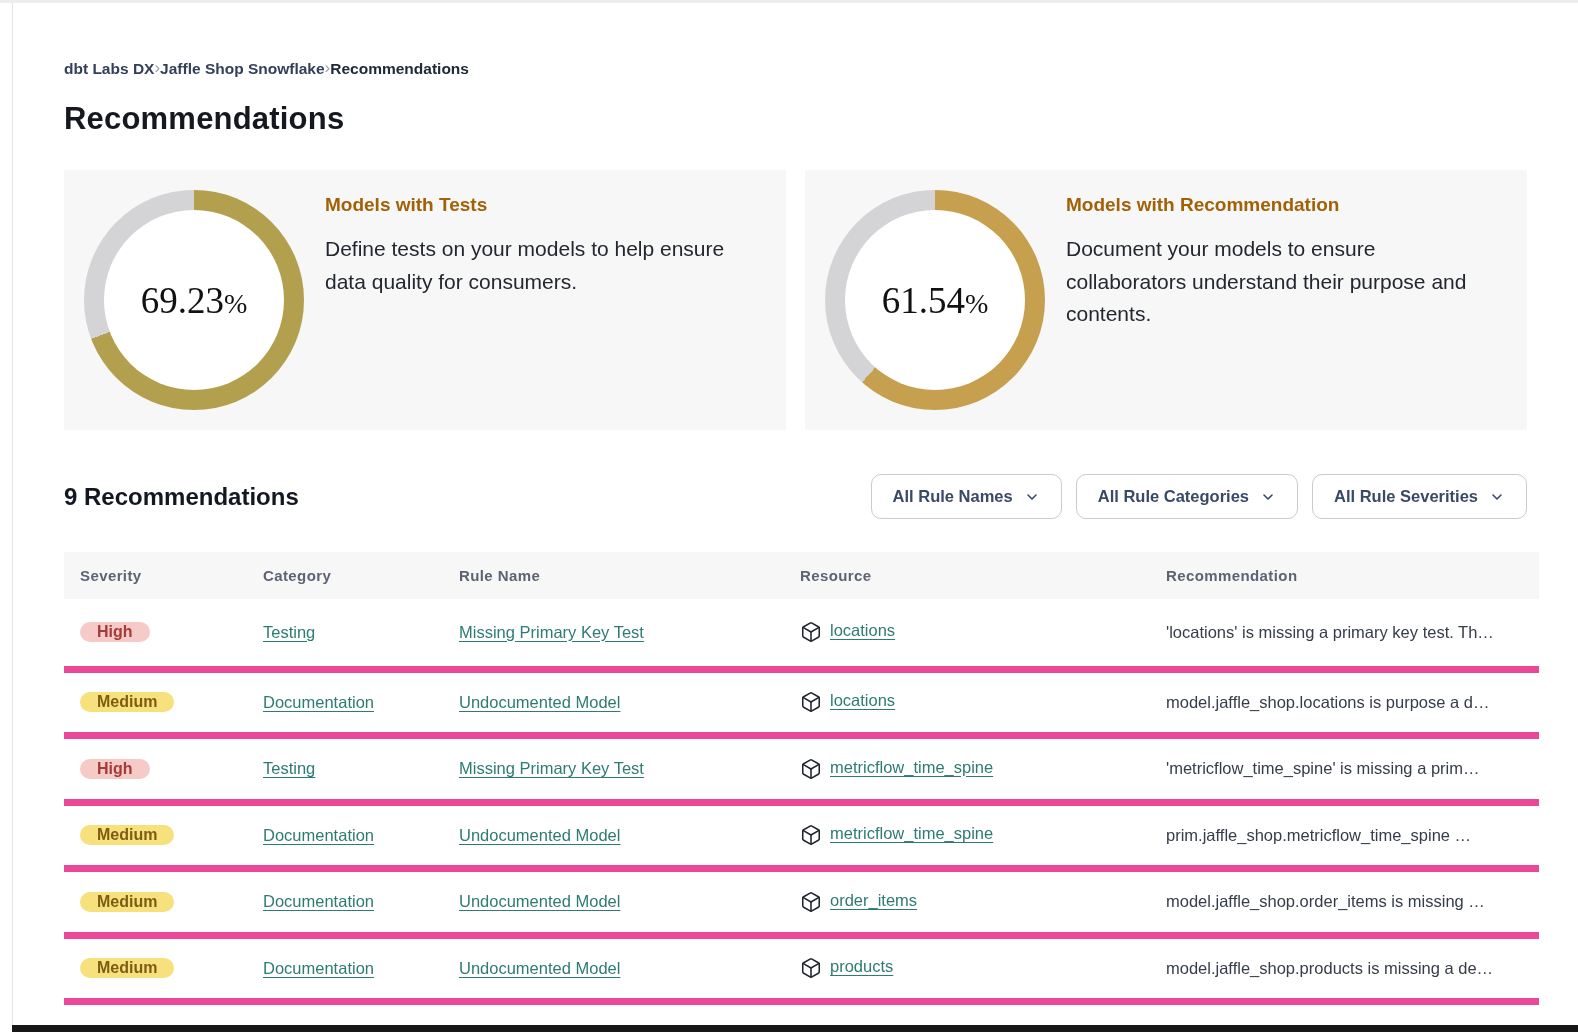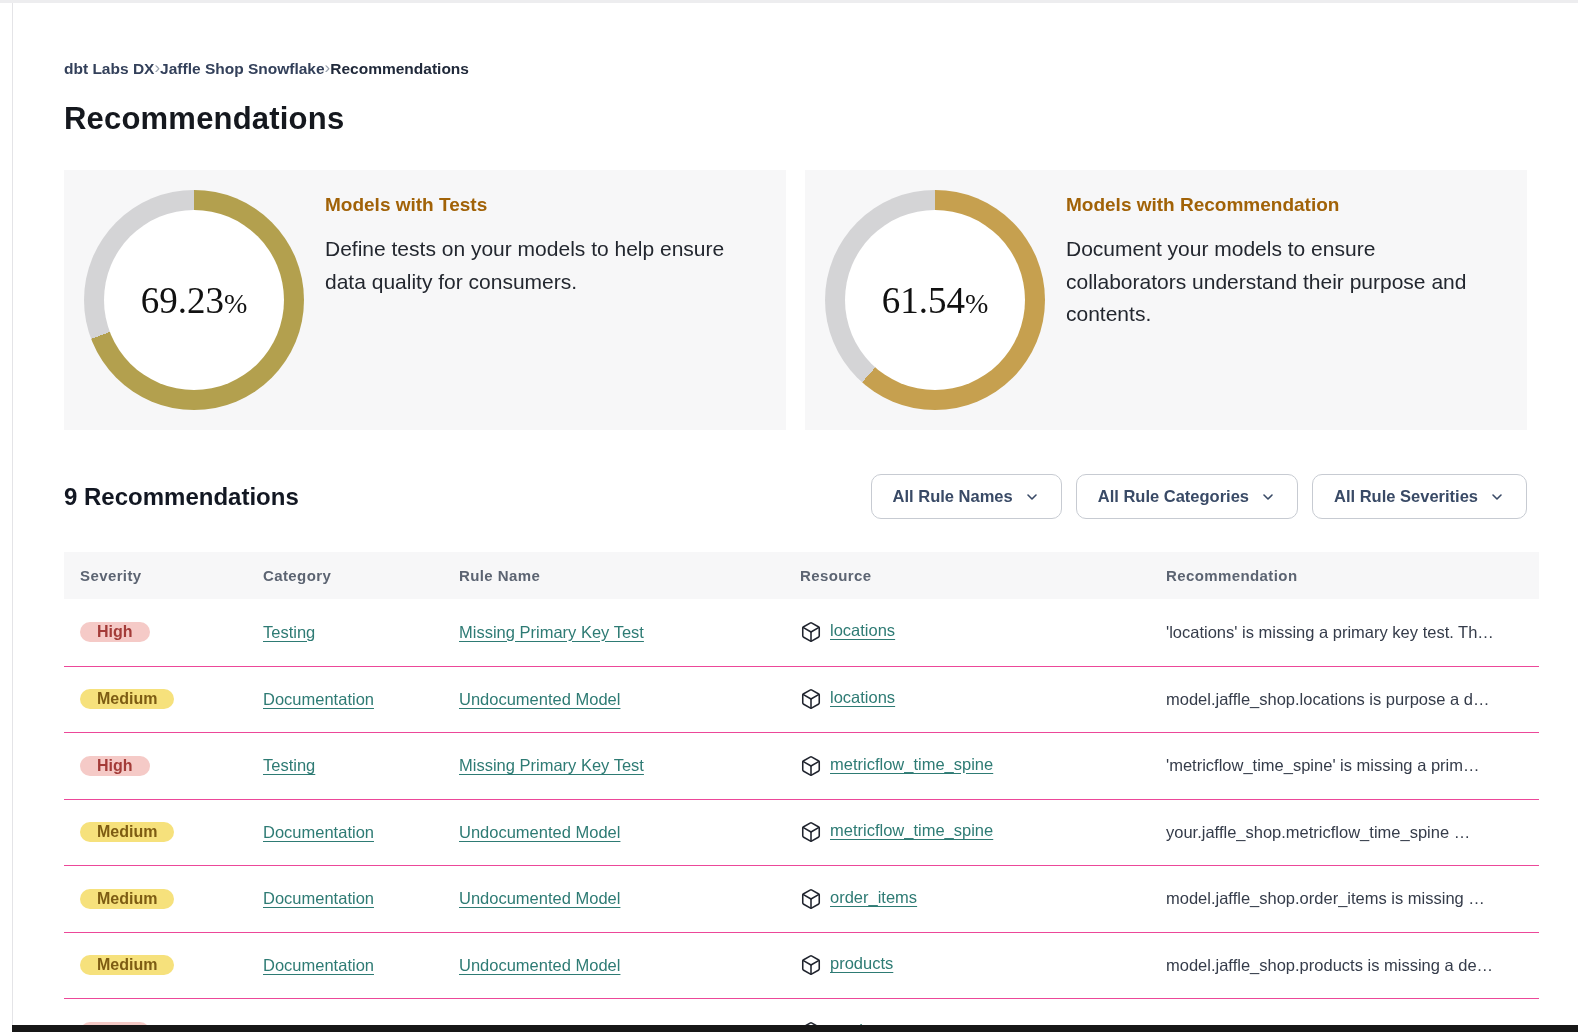--- a/index.html
+++ b/index.html
@@ -39,21 +39,21 @@
     background: #ffffff; border: 1px solid #c7cbd2; border-radius: 10px; cursor: pointer;
     font-size: 16.5px; font-weight: 700; color: #394a66; justify-content: center; }
   .filter-btn svg { display: block; }
 
   .table { margin: 33px 39px 0 51px; }
   .trow { display: grid; grid-template-columns: 183px 196px 341px 366px 1fr;
     align-items: center; padding-left: 16px; }
   .thead { height: 47px; background: #f7f7f8; font-size: 15px; font-weight: 700;
     color: #5c6472; letter-spacing: 0.4px; }
   .tbody-row { height: 66.5px; }
-  .tbody-row + .tbody-row { border-top: 1px solid #ec4899; }
+  .tbody-row + .tbody-row { border-top: 7px solid #ec4899; }
 
   .badge { display: inline-block; padding: 1px 17px; border-radius: 17px; font-size: 16px; font-weight: 700; }
   .badge[data-severity="high"] { background: #f5cac7; color: #a33b38; }
   .badge[data-severity="medium"] { background: #f6e17c; color: #7d5c13; }
 
   .tlink { color: #2e7b74; text-decoration: underline; text-underline-offset: 3px; font-size: 16.5px; cursor: pointer; }
   .res-cell { display: flex; gap: 8px; }
   .res-cell svg { display: block; flex: none; }
   .rec-text { font-size: 16.5px; color: #353c4a; white-space: nowrap; overflow: hidden; }
 </style>
@@ -197,21 +197,21 @@
       <div class="res-cell">
         <span>
             <svg width="22" height="22" viewBox="0 0 24 24" fill="none" stroke="#20242e" stroke-width="1.7" stroke-linecap="round" stroke-linejoin="round">
               <path d="M21 16V8a2 2 0 0 0-1-1.73l-7-4a2 2 0 0 0-2 0l-7 4A2 2 0 0 0 3 8v8a2 2 0 0 0 1 1.73l7 4a2 2 0 0 0 2 0l7-4A2 2 0 0 0 21 16z"></path>
               <polyline points="3.27 6.96 12 12.01 20.73 6.96"></polyline>
               <line x1="12" y1="22.08" x2="12" y2="12"></line>
             </svg>
           </span>
         <span class="tlink">metricflow_time_spine</span>
       </div>
-      <div class="rec-text">your.jaffle_shop.metricflow_time_spine …</div>
+      <div class="rec-text">prim.jaffle_shop.metricflow_time_spine …</div>
     </div>
 
     <div class="trow tbody-row">
       <div><span class="badge" data-severity="medium">Medium</span></div>
       <div><span class="tlink">Documentation</span></div>
       <div><span class="tlink">Undocumented Model</span></div>
       <div class="res-cell">
         <span>
             <svg width="22" height="22" viewBox="0 0 24 24" fill="none" stroke="#20242e" stroke-width="1.7" stroke-linecap="round" stroke-linejoin="round">
               <path d="M21 16V8a2 2 0 0 0-1-1.73l-7-4a2 2 0 0 0-2 0l-7 4A2 2 0 0 0 3 8v8a2 2 0 0 0 1 1.73l7 4a2 2 0 0 0 2 0l7-4A2 2 0 0 0 21 16z"></path>

